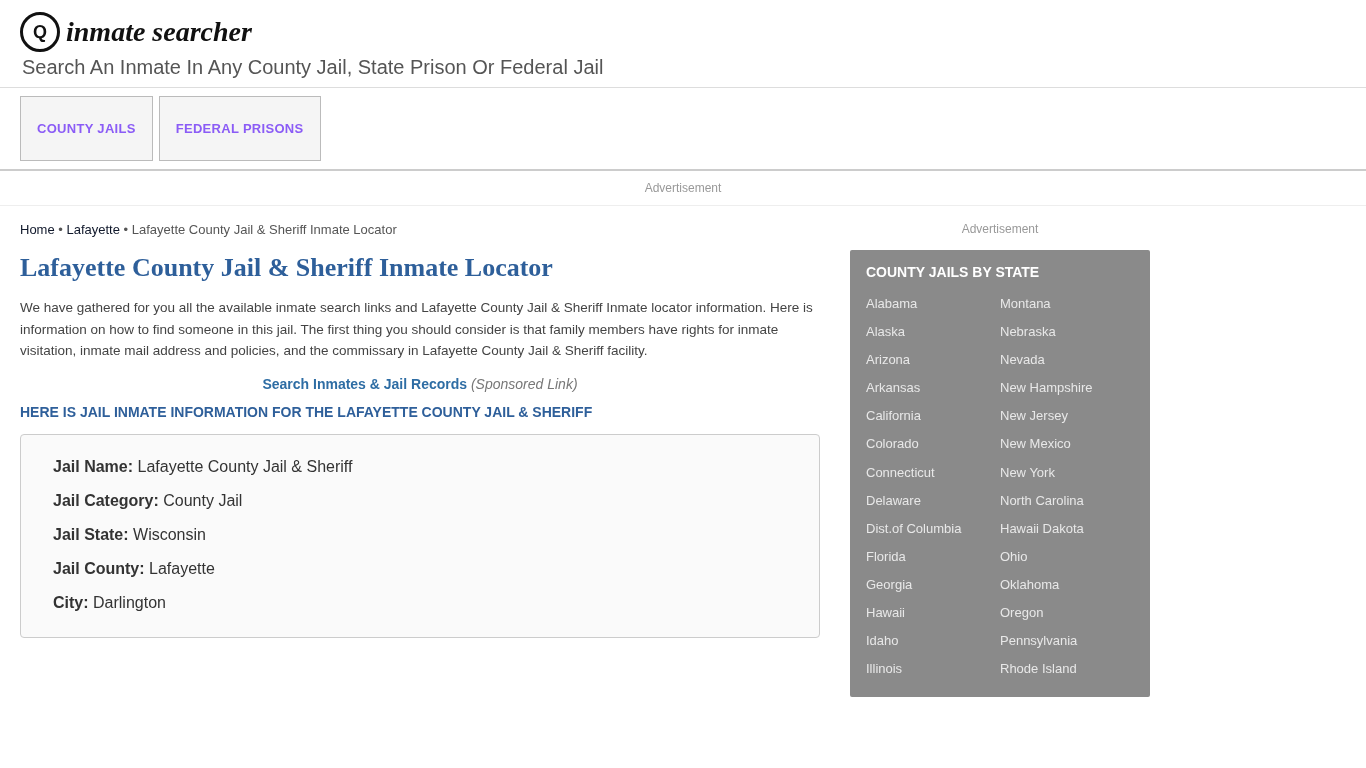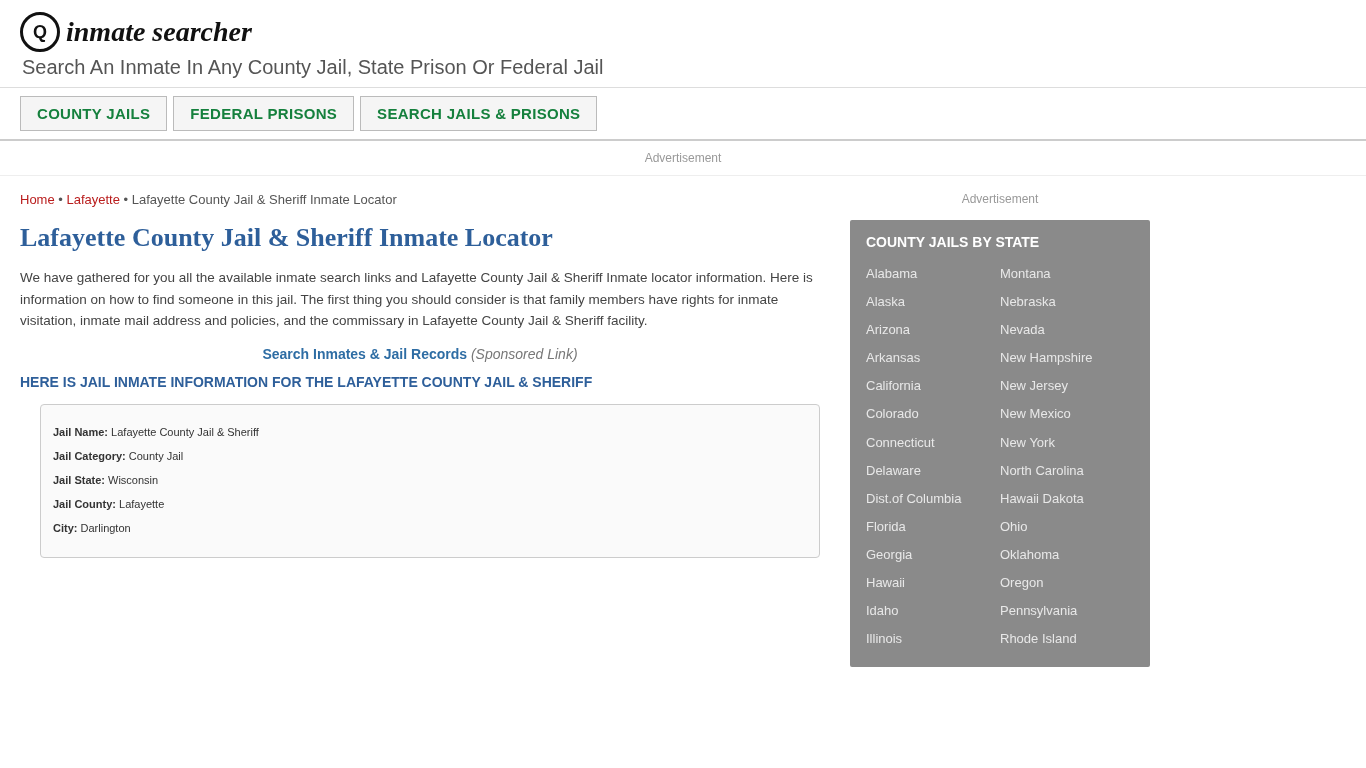--- a/index.html
+++ b/index.html
@@ -16,60 +16,60 @@
       font-size: 18px; font-weight: bold; color: #111;
       margin-right: 6px; flex-shrink: 0;
       background: #fff;
     }
     .logo-text { font-size: 28px; font-weight: 900; font-style: italic; color: #111; font-family: Georgia, serif; }
     .tagline { font-size: 20px; color: #555; margin-left: 2px; }
 
     
     .nav { padding: 8px 20px; display: flex; gap: 6px; border-bottom: 2px solid #ccc; }
     .nav-btn {
-      padding: 8px 16px;
+      padding: 24px 16px;
       border: 1px solid #bbb;
       background: #f5f5f5;
-      font-size: 15px;
+      font-size: 13px;
       font-weight: bold;
-      color: #15803d;
+      color: #8b5cf6;
       cursor: pointer;
       text-transform: uppercase;
       letter-spacing: 0.3px;
     }
 
     
     .ad-banner { text-align: center; padding: 10px; color: #999; font-size: 12px; border-bottom: 1px solid #eee; }
 
     
     .main-layout { display: flex; padding: 0 20px; max-width: 1366px; }
 
     
     .content { flex: 1; padding: 16px 20px 16px 0; max-width: 820px; }
 
     
     .breadcrumb { font-size: 13px; color: #555; margin-bottom: 16px; }
-    .breadcrumb a { color: #b91c1c; text-decoration: none; }
+    .breadcrumb a { color: #0f172a; text-decoration: none; }
 
     
     .page-title { font-size: 26px; color: #2e5f9a; font-weight: bold; margin-bottom: 14px; font-family: Georgia, serif; }
 
     
     .description { font-size: 13.5px; color: #444; line-height: 1.6; margin-bottom: 14px; }
 
     
     .sponsored-link { text-align: center; margin: 12px 0; font-size: 14px; }
     .sponsored-link a { color: #2e6da4; font-weight: bold; text-decoration: none; }
     .sponsored-text { color: #777; font-style: italic; }
 
     
     .section-heading { color: #2e5f9a; font-size: 14px; font-weight: bold; text-transform: uppercase; margin-bottom: 14px; }
 
     
-    .info-box { border: 1px solid #ccc; border-radius: 4px; padding: 16px 12px; background: #fafafa; font-size: 11px; line-height: 2; margin-left: 20px; }
+    .info-box { border: 1px solid #ccc; border-radius: 4px; padding: 16px 32px; background: #fafafa; font-size: 16px; line-height: 2; }
     .info-row { margin-bottom: 2px; }
     .info-label { font-weight: bold; }
 
     
     .sidebar { width: 310px; padding: 16px 0 0 10px; flex-shrink: 0; }
     .sidebar-ad { text-align: center; font-size: 12px; color: #999; margin-bottom: 14px; }
 
     .county-jails-box { background: #8a8a8a; padding: 14px 16px; border-radius: 2px; }
     .county-jails-title { font-size: 14px; font-weight: bold; color: #fff; margin-bottom: 10px; text-transform: uppercase; }
     .state-columns { display: flex; gap: 0; }
@@ -85,21 +85,20 @@
       <span>Q</span>
     </div>
     <span class="logo-text">inmate searcher</span>
   </div>
   <div class="tagline">Search An Inmate In Any County Jail, State Prison Or Federal Jail</div>
 </div>
 
 <div class="nav">
   <button class="nav-btn">COUNTY JAILS</button>
   <button class="nav-btn">FEDERAL PRISONS</button>
-  <button class="nav-btn">SEARCH JAILS &amp; PRISONS</button>
 </div>
 
 <div class="ad-banner">
   <span>Advertisement</span>
 </div>
 
 <div class="main-layout">
 
   <div class="content">
 

